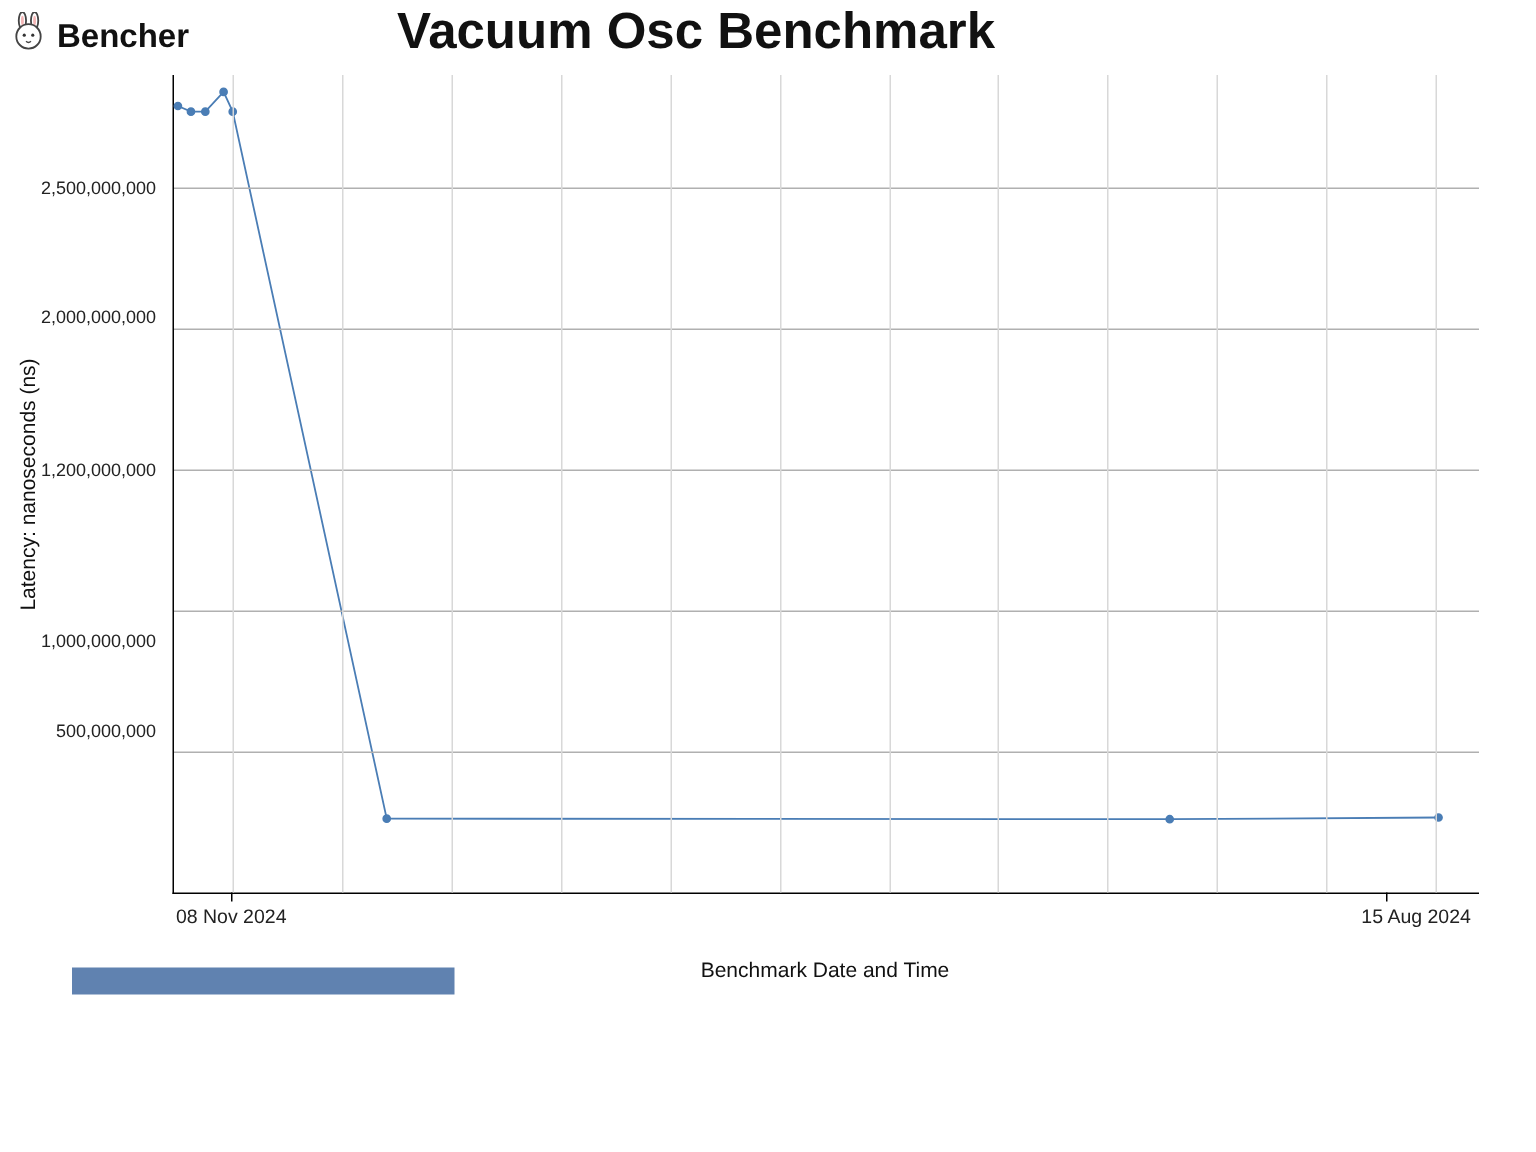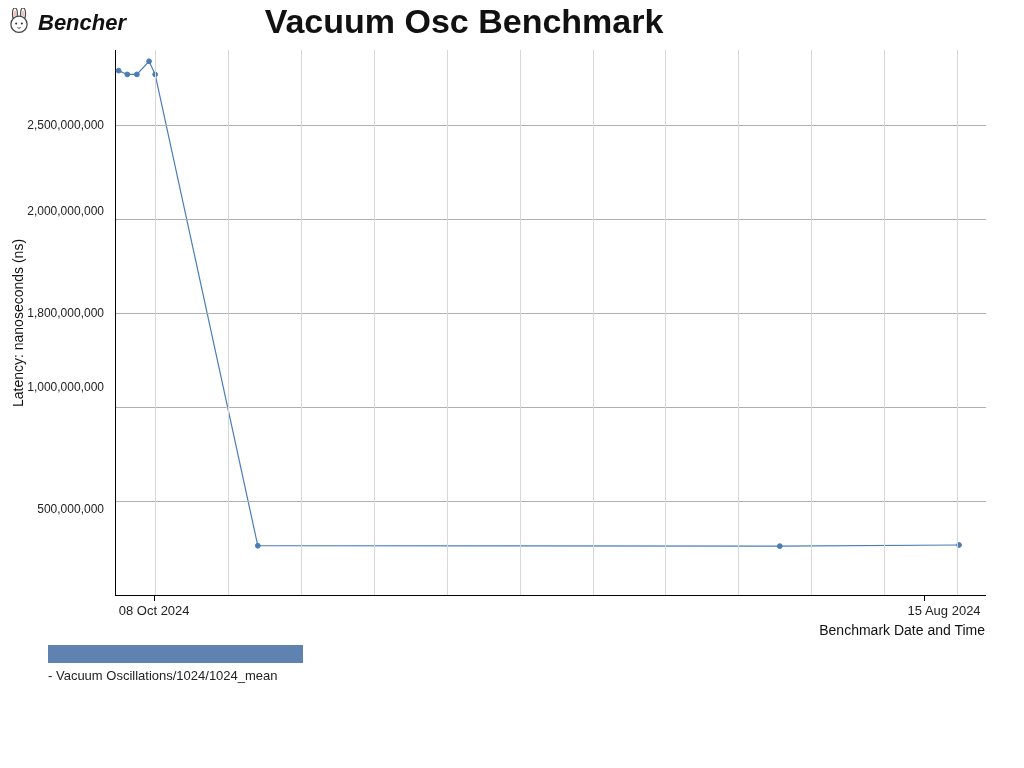--- a/index.html
+++ b/index.html
@@ -13,21 +13,20 @@
     position: relative;
     overflow: hidden;
   }
   .logo {
     position: absolute;
     top: 8px;
     left: 6px;
     display: flex;
     align-items: center;
     gap: 6px;
-    font-style: italic;
   }
   .logo svg { width: 26px; height: 26px; }
   .logo-text {
     font-weight: 700;
     font-size: 22px;
     color: #111;
   }
   .title {
     position: absolute;
     top: 2px;
@@ -102,22 +101,22 @@
   }
   .yaxis-label span {
     transform: rotate(-90deg);
     white-space: nowrap;
     font-size: 14px;
   }
   .xaxis-label {
     position: absolute;
     left: 115px;
     width: 870px;
-    top: 622px;
-    text-align: right;
+    top: 638px;
+    text-align: center;
     font-size: 14px;
   }
   .data-line {
     position: absolute;
     left: 0;
     top: 0;
     width: 870px;
     height: 545px;
     overflow: visible;
   }
@@ -166,23 +165,23 @@
   <span class="logo-text">Bencher</span>
 </div>
 
 <div class="title">Vacuum Osc Benchmark</div>
 
 <div class="yaxis-label">
   <span>Latency: nanoseconds (ns)</span>
 </div>
 
 <div class="yticks" id="yticks">
-    <div class="ytick-label" style="top: 459px;">500,000,000</div>
-    <div class="ytick-label" style="top: 337px;">1,000,000,000</div>
-    <div class="ytick-label" style="top: 263.103px;">1,800,000,000</div>
+    <div class="ytick-label" style="top: 437px;">500,000,000</div>
+    <div class="ytick-label" style="top: 377px;">1,000,000,000</div>
+    <div class="ytick-label" style="top: 263.103px;">1,200,000,000</div>
     <div class="ytick-label" style="top: 161px;">2,000,000,000</div>
     <div class="ytick-label" style="top: 75.1724px;">2,500,000,000</div>
   </div>
 
 <div class="plot" id="plot">
   <svg class="data-line" id="dataline" viewBox="0 0 870 545">
       <polyline points="2.61,20.672413793103374 11.31,24.431034482758605 20.88,24.431034482758605 33.06,11.27586206896558 39.15,24.431034482758605 141.81,495.76206896551724 663.8100000000001,496.1379310344828 843.0300000000001,495.0103448275862"></polyline>
       <circle cx="2.61" cy="20.672413793103374" r="2.4"></circle>
       <circle cx="11.31" cy="24.431034482758605" r="2.4"></circle>
       <circle cx="20.88" cy="24.431034482758605" r="2.4"></circle>
@@ -206,23 +205,22 @@
     <div class="grid-v" style="left: 476.586px;"></div>
     <div class="grid-v" style="left: 549.492px;"></div>
     <div class="grid-v" style="left: 622.398px;"></div>
     <div class="grid-v" style="left: 695.304px;"></div>
     <div class="grid-v" style="left: 768.21px;"></div>
     <div class="grid-v" style="left: 841.116px;"></div>
   </div>
 
 <div class="xticks" id="xticks">
     <div class="xtick-mark" style="left: 39.15px;"></div>
-    <div class="xtick-label" style="left: 39.15px;">08 Oct 2024</div>
+    <div class="xtick-label" style="left: 39.15px;">08 Nov 2024</div>
     <div class="xtick-mark" style="left: 809.1px;"></div>
     <div class="xtick-label" style="left: 809.1px; margin-left: 20px;">15 Aug 2024</div>
   </div>
 
 <div class="xaxis-label">Benchmark Date and Time</div>
 
 <div class="legend">
   <div class="legend-swatch"></div>
-  <div class="legend-line">- Vacuum Oscillations/1024/1024_mean</div>
 </div>
 
 </body></html>

